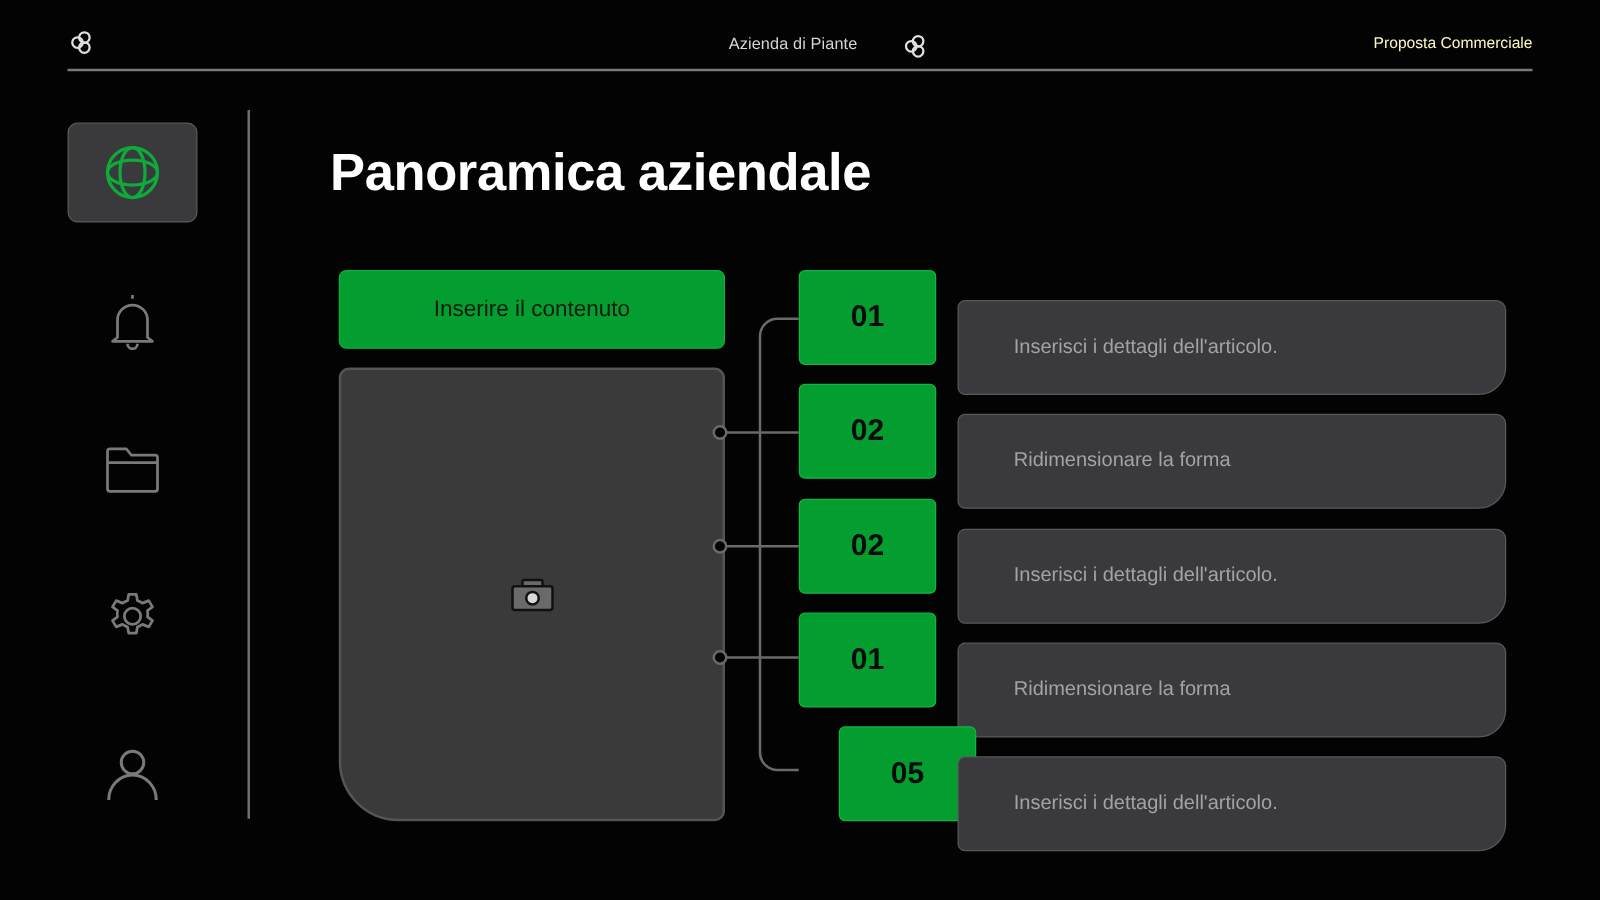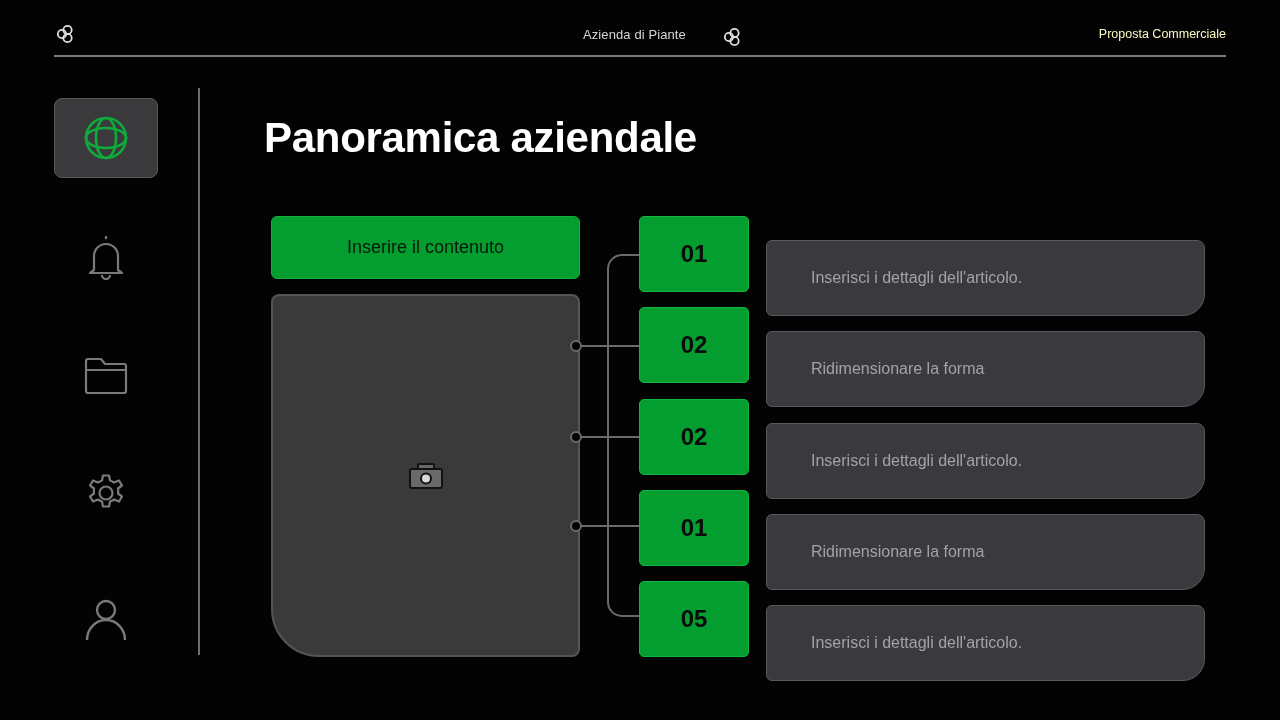--- a/index.html
+++ b/index.html
@@ -113,14 +113,14 @@
 
 <div class="num-box" style="top:307px;">02</div>
 <div class="detail-card" style="top:307px;">Ridimensionare la forma</div>
 
 <div class="num-box" style="top:399px;">02</div>
 <div class="detail-card" style="top:399px;">Inserisci i dettagli dell'articolo.</div>
 
 <div class="num-box" style="top:490px;">01</div>
 <div class="detail-card" style="top:490px;">Ridimensionare la forma</div>
 
-<div class="num-box" style="top:581px;">05</div>
+<div class="num-box" style="top:581px;margin-left:32px;">05</div>
 <div class="detail-card" style="top:581px;">Inserisci i dettagli dell'articolo.</div>
 
 </body></html>

